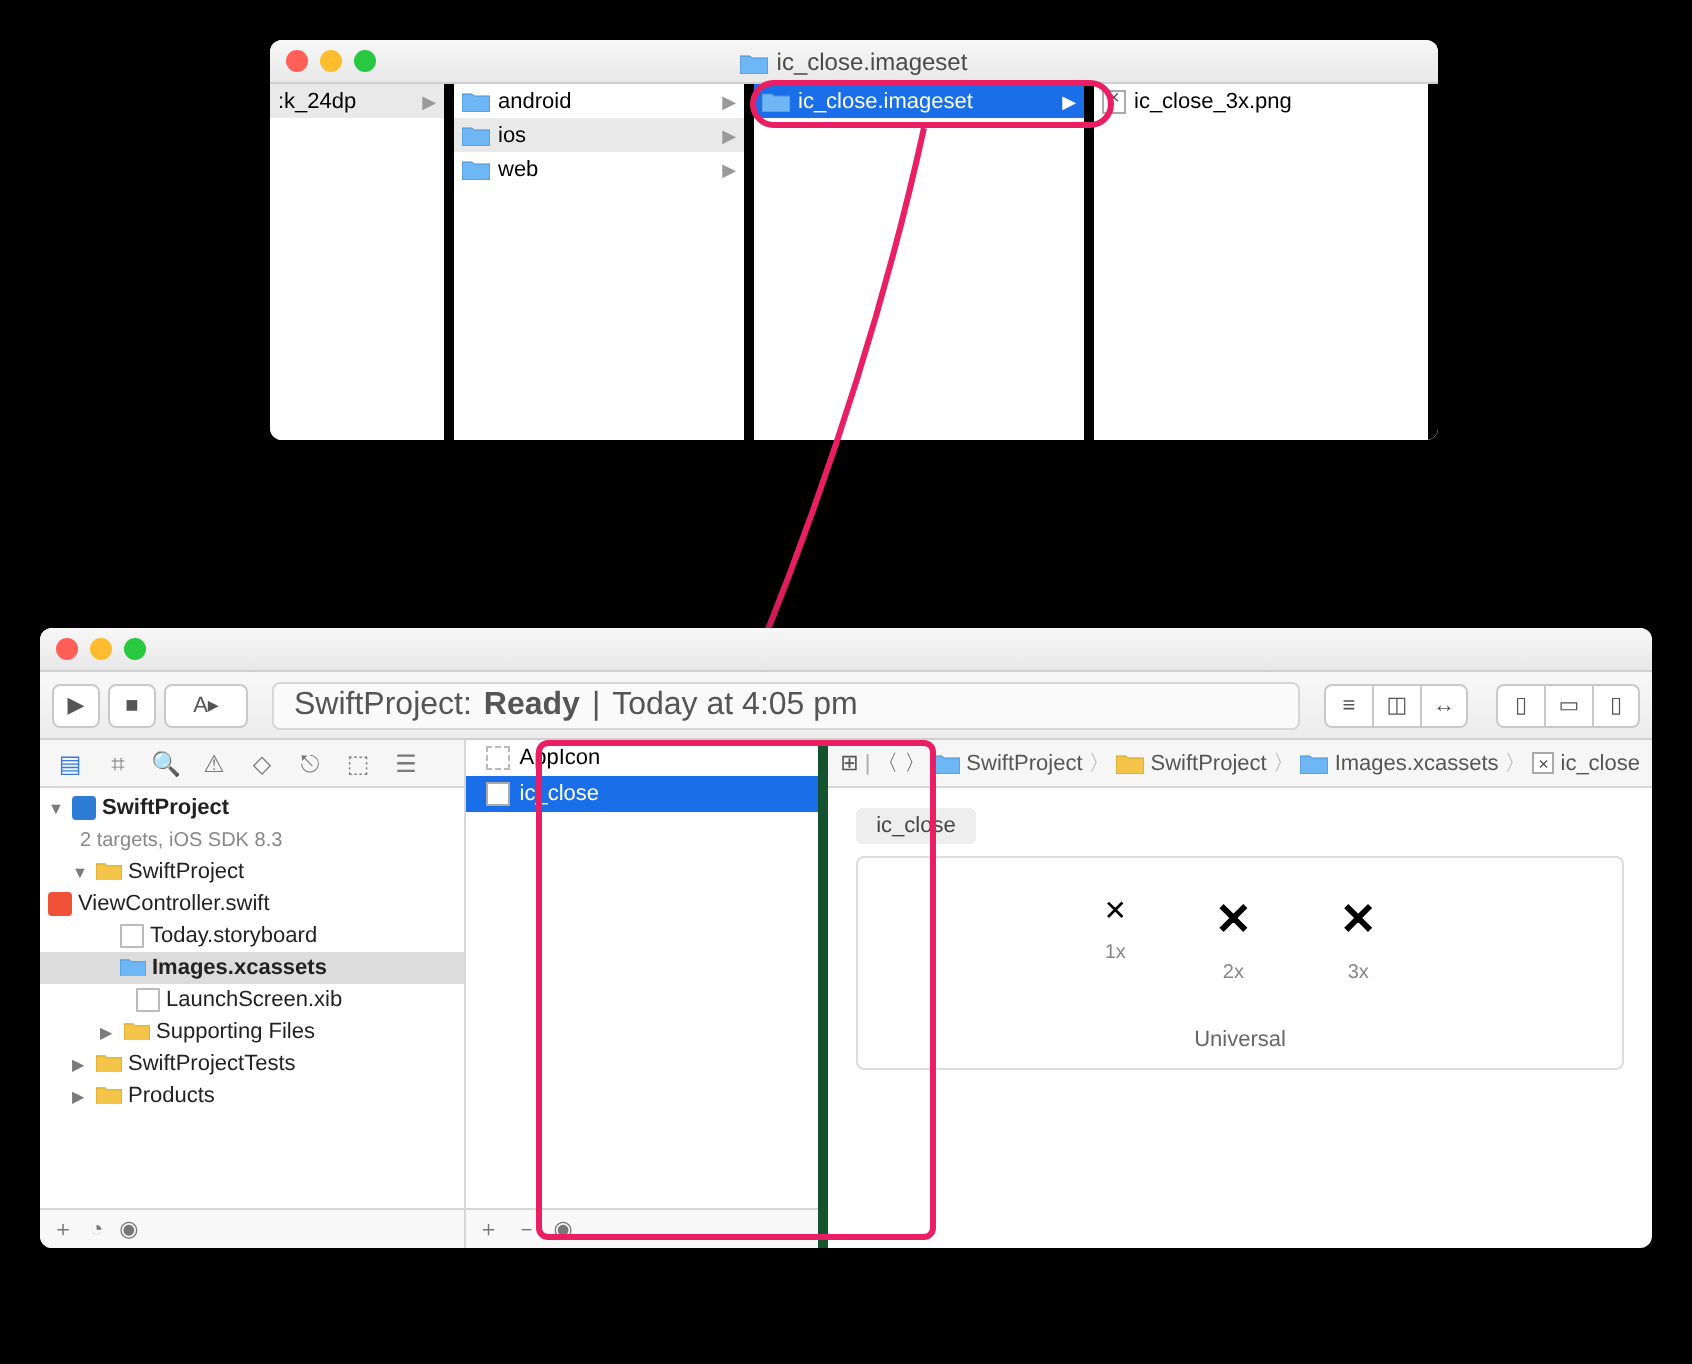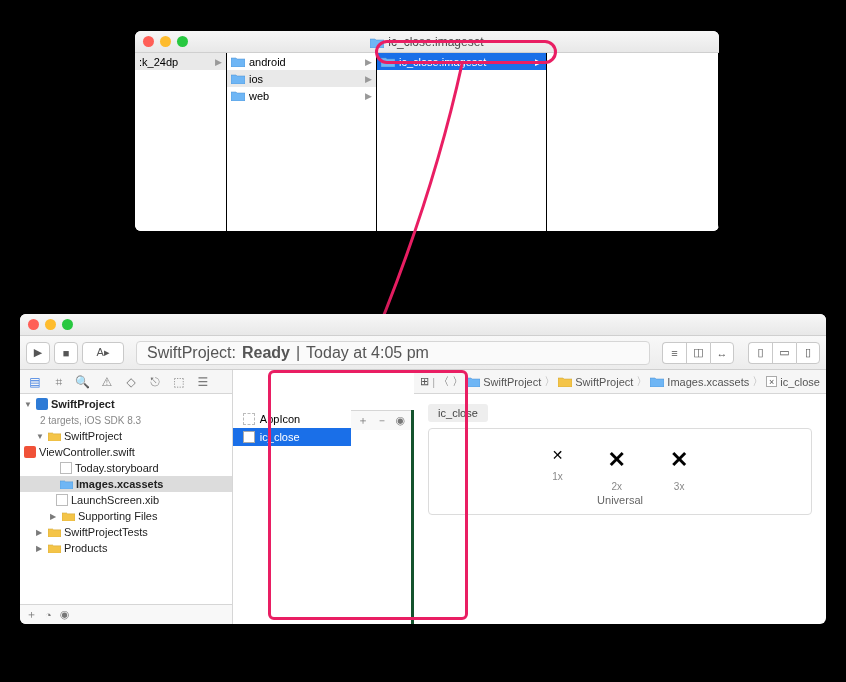--- a/index.html
+++ b/index.html
@@ -8,23 +8,23 @@
   .window { background: #fff; border-radius: 6px; box-shadow: 0 10px 40px rgba(0,0,0,0.5); position: absolute; overflow: hidden; }
   .titlebar { height: 22px; background: linear-gradient(#f7f7f7,#e8e8e8); border-bottom: 1px solid #cfcfcf; display: flex; align-items: center; padding: 0 8px; position: relative; }
   .traffic { display: flex; gap: 6px; }
   .dot { width: 11px; height: 11px; border-radius: 50%; }
   .dot.red { background: #ff5f57; }
   .dot.yellow { background: #febc2e; }
   .dot.green { background: #28c840; }
   .wtitle { position: absolute; left: 0; right: 0; text-align: center; color: #4a4a4a; font-size: 12px; display: flex; justify-content: center; align-items: center; gap: 4px; }
 
   
-  #finder { left: 135px; top: 20px; width: 584px; height: 200px; margin-top: 11px; }
+  #finder { left: 135px; top: 20px; width: 584px; height: 200px; }
   .columns { display: flex; height: calc(100% - 22px); background: #fff; }
-  .col { border-right: 1px solid #000000; overflow: hidden; }
+  .col { border-right: 5px solid #000000; overflow: hidden; }
   .col0 { width: 92px; }
   .col1 { width: 150px; }
   .col2 { width: 170px; }
   .col3 { flex: 1; }
   .row { height: 17px; display: flex; align-items: center; padding: 0 4px; gap: 4px; white-space: nowrap; }
   .row .arrow { margin-left: auto; color: #999; font-size: 9px; }
   .row.sel { background: #1a6fe8; color: #fff; }
   .row.sel .arrow { color: #fff; }
   .row.gr { background: #e9e9e9; }
   .folder { width: 14px; height: 10px; display: inline-block; }
@@ -58,40 +58,40 @@
   .trow.sel { background: #dcdcdc; }
   .disc { width: 9px; color: #7a7a7a; font-size: 8px; }
   .iconswift { width: 12px; height: 12px; background: #f05138; border-radius: 2px; }
   .iconxib { width: 12px; height: 12px; background: #fff; border: 1px solid #bbb; }
   .iconyellow { width: 13px; height: 10px; }
   .iconblue { width: 13px; height: 10px; }
   .iconproj { width: 12px; height: 12px; background: #2e7bd6; border-radius: 2px; }
   .sub { color: #888; font-size: 10px; padding-left: 20px; }
   .bottombar { height: 20px; border-top: 1px solid #d6d6d6; display: flex; align-items: center; padding: 0 6px; gap: 8px; color: #777; background: #f8f8f8; }
 
-  .middle { width: 194px; border-right: 3px solid #14532d; display: flex; flex-direction: row; position: relative; margin-top: 40px; }
+  .middle { width: 194px; border-right: 5px solid #14532d; display: flex; flex-direction: column; position: relative; }
   .assetlist { flex: 1; }
   .arow { height: 18px; display: flex; align-items: center; padding-left: 10px; gap: 5px; }
   .arow.sel { background: #1a6fe8; color: #fff; }
   .appicon { width: 12px; height: 12px; border: 1px dashed #bbb; }
   .ximg { width: 12px; height: 12px; border: 1px solid #aaa; background: #fff; display: flex; align-items: center; justify-content: center; font-size: 9px; }
 
   .editor { flex: 1; display: flex; flex-direction: column; }
   .jumpbar { height: 24px; border-bottom: 1px solid #d6d6d6; display: flex; align-items: center; gap: 3px; padding: 0 6px; color: #555; font-size: 11px; background: #f6f6f6; }
   .jumpbar .sep { color: #aaa; }
   .preview { flex: 1; padding: 10px 14px; }
   .tag { display: inline-block; padding: 3px 10px; background: #eee; border-radius: 3px; color: #444; }
   .card { margin-top: 6px; border: 1px solid #dcdcdc; border-radius: 4px; padding: 18px 14px 8px; }
   .imgs { display: flex; justify-content: center; gap: 44px; }
   .cell { text-align: center; }
   .cell .x1 { font-size: 14px; }
   .cell .x2 { font-size: 22px; font-weight: 700; }
   .cell .x3 { font-size: 22px; font-weight: 700; }
   .cell .lbl { color: #888; font-size: 10px; margin-top: 8px; }
-  .universal { text-align: center; color: #666; font-size: 11px; margin-top: 2px; }
+  .universal { text-align: center; color: #666; font-size: 11px; margin-top: 22px; }
   .showslicing { height: 22px; border-top: 1px solid #d6d6d6; display: flex; align-items: center; justify-content: flex-end; padding: 0 10px; background: #f8f8f8; }
 
   .foldersvg { fill: #6fb6f5; stroke: #4a8fd0; stroke-width: 0.5; }
   .foldersvg.y { fill: #f4c448; stroke: #caa030; }
 </style>
 </head>
 <body>
 
 <div class="window" id="finder">
   <div class="titlebar">
@@ -140,20 +140,24 @@
     <div class="col col2">
       <div class="row sel">
         <span class="folder"><svg viewBox="0 0 14 10">
               <path class="foldersvg" d="M0 1h5l1 1h8v8H0z"></path>
             </svg></span>
         <span>ic_close.imageset</span>
         <span class="arrow">▶</span>
       </div>
     </div>
     <div class="col col3">
+      <div class="row">
+          <span class="fileic"></span>
+          <span>ic_close_3x.png</span>
+        </div>
     </div>
   </div>
 </div>
 
 <div class="callout" style="left:375px; top:40px; width:182px; height:24px;"></div>
 
 <svg id="arrow-svg" width="846" height="682">
   <defs>
       <marker id="ah" markerWidth="10" markerHeight="10" refX="6" refY="3" orient="auto">
         <path d="M0,0 L7,3 L0,6 z" fill="#e91e63"></path>
@@ -232,21 +236,21 @@
         <div class="trow" style="padding-left:40px">
             <span class="iconxib"></span>
             <span>Today.storyboard</span>
           </div>
         <div class="trow sel" style="padding-left:40px">
             <span class="iconblue"><svg viewBox="0 0 14 10">
                 <path class="foldersvg" d="M0 1h5l1 1h8v8H0z"></path>
               </svg></span>
             <b>Images.xcassets</b>
           </div>
-        <div class="trow" style="padding-left:36px">
+        <div class="trow" style="padding-left:48px">
             <span class="iconxib"></span>
             <span>LaunchScreen.xib</span>
           </div>
         <div class="trow" style="padding-left:30px">
             <span class="disc">▶</span>
             <span class="iconyellow"><svg viewBox="0 0 14 10">
                 <path class="foldersvg y" d="M0 1h5l1 1h8v8H0z"></path>
               </svg></span>
             <span>Supporting Files</span>
           </div>

